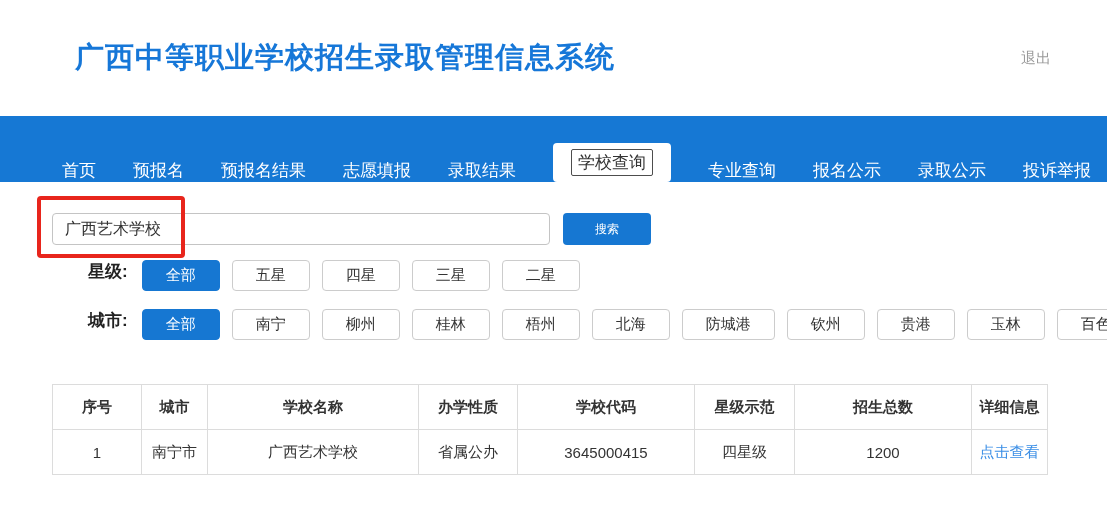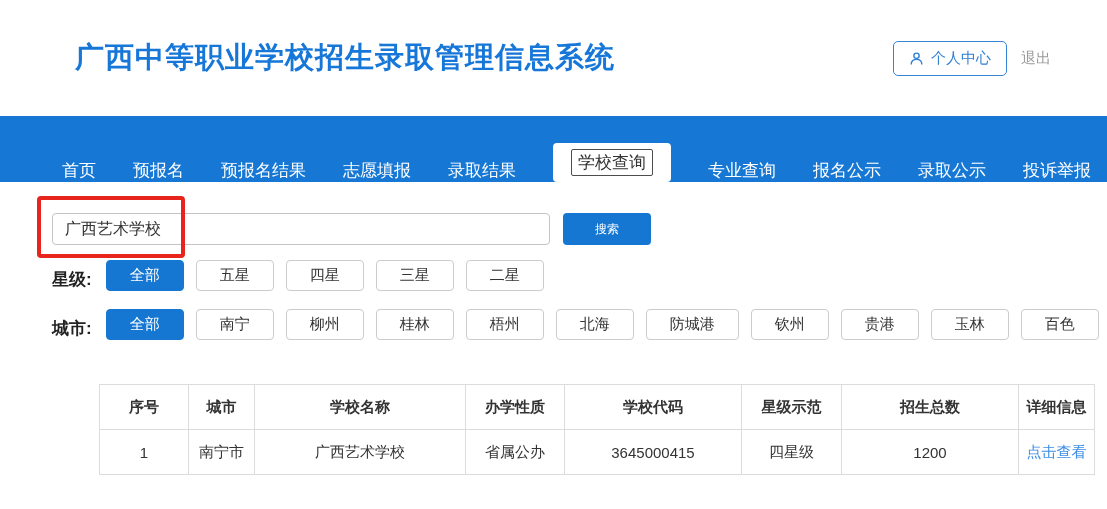--- a/index.html
+++ b/index.html
@@ -44,57 +44,48 @@
   .search-btn {
     margin-left:13px; height:32px; padding:0 32px;
     background:#1677d2; color:#fff; border:none; border-radius:4px;
     font-size:12px; cursor:pointer; font-family:inherit;
   }
   .annotation {
     position:absolute; left:-15px; top:-17px; width:148px; height:62px;
     border:4px solid #e8251c; border-radius:4px; pointer-events:none; z-index:2;
   }
 
-  .filter-row { display:flex; align-items:flex-end; flex-wrap:nowrap; }
+  .filter-row { display:flex; align-items:flex-start; flex-wrap:nowrap;margin-left:36px; }
   .filter-row.star { margin-top:15px; }
   .filter-row.city { margin-top:18px; }
   .filter-label { font-size:17px; font-weight:bold; color:#222; margin-right:14px; white-space:nowrap; }
   .chip {
     margin-right:12px; padding:5px 23px; font-size:15px;
     border:1px solid #ccc; border-radius:4px; background:#fff; color:#333;
     cursor:pointer; white-space:nowrap; font-family:inherit;
   }
   .chip.active { background:#1677d2; border-color:#1677d2; color:#fff; }
 
   
-  .table-wrap { margin-top:44px;margin-left:47px; }
+  .table-wrap { margin-top:44px; }
   table { width:995px; border-collapse:collapse; table-layout:fixed; }
   th, td {
     border:1px solid #dcdcdc; height:45px; text-align:center;
     font-size:15px; color:#333; overflow:hidden;
   }
   th { font-weight:bold; background:#fff; }
   .cell-link { color:#3a8ee6; text-decoration:none; cursor:pointer; }
 </style>
 </head>
 <body>
 
 <div class="page">
 
   <div class="header">
     <div class="title">广西中等职业学校招生录取管理信息系统</div>
-    <button class="profile-btn">
-      <span>
-        <svg width="15" height="15" viewBox="0 0 24 24" fill="none" stroke="#2f7fd2" stroke-width="2.2">
-          <circle cx="12" cy="7.5" r="4.2"></circle>
-          <path d="M3.5 21.5 C3.5 15.8 7.3 13.4 12 13.4 C16.7 13.4 20.5 15.8 20.5 21.5"></path>
-        </svg>
-      </span>
-      <span>个人中心</span>
-    </button>
     <a class="logout">退出</a>
   </div>
 
   <div class="nav">
       <a class="nav-item"><span class="nav-item-text">首页</span></a>
       <a class="nav-item"><span class="nav-item-text">预报名</span></a>
       <a class="nav-item"><span class="nav-item-text">预报名结果</span></a>
       <a class="nav-item"><span class="nav-item-text">志愿填报</span></a>
       <a class="nav-item"><span class="nav-item-text">录取结果</span></a>
       <a class="nav-item active"><span class="nav-item-text">学校查询</span></a>

